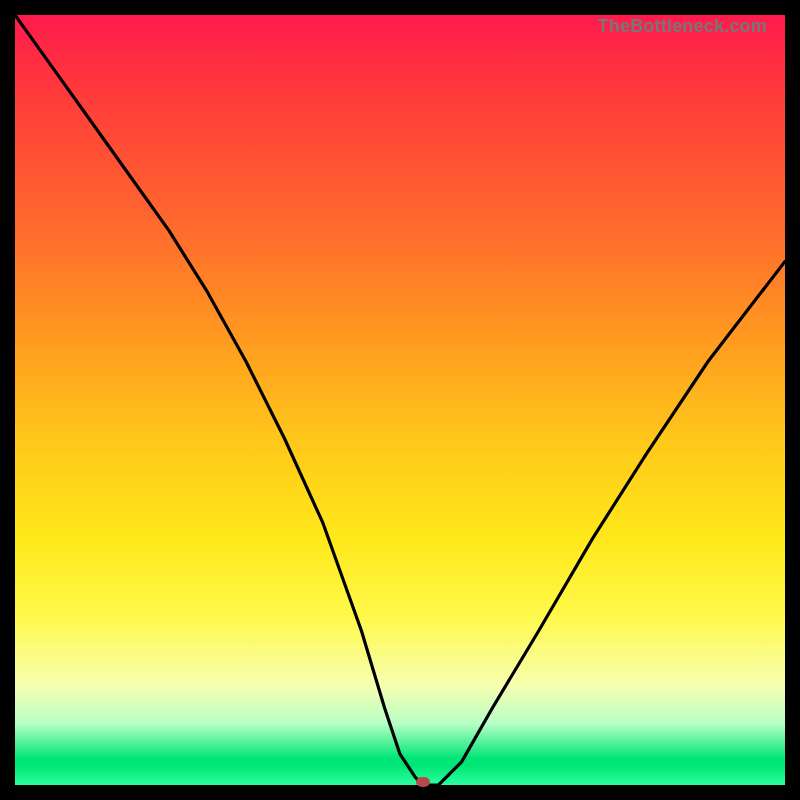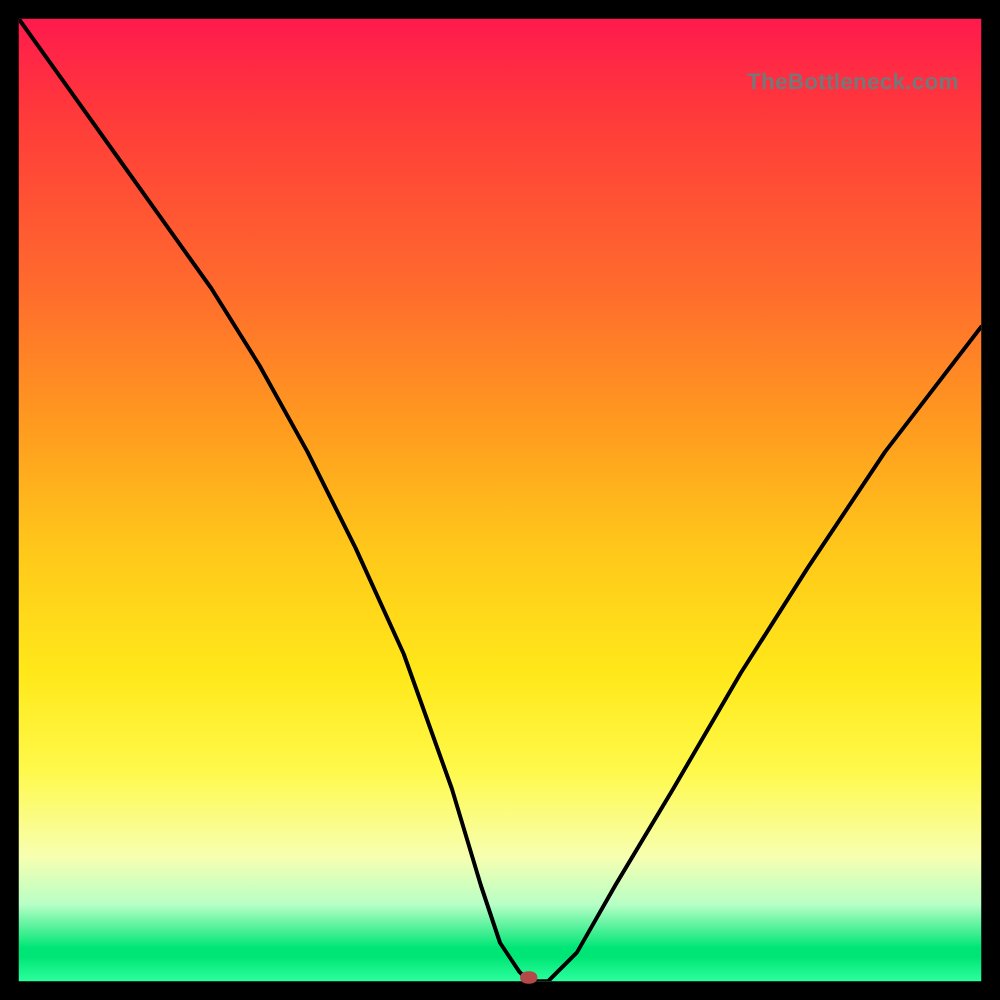--- a/index.html
+++ b/index.html
@@ -42,21 +42,20 @@
   }
   .watermark {
     position: absolute;
     top: 1px;
     right: 18px;
     color: #777;
     font-size: 18px;
     font-weight: 600;
     letter-spacing: 0.2px;
     user-select: none;
-    margin-top: 39px;
   }
   svg.curve {
     position: absolute;
     left: 0;
     top: 0;
     width: 770px;
     height: 770px;
   }
   .marker {
     position: absolute;

